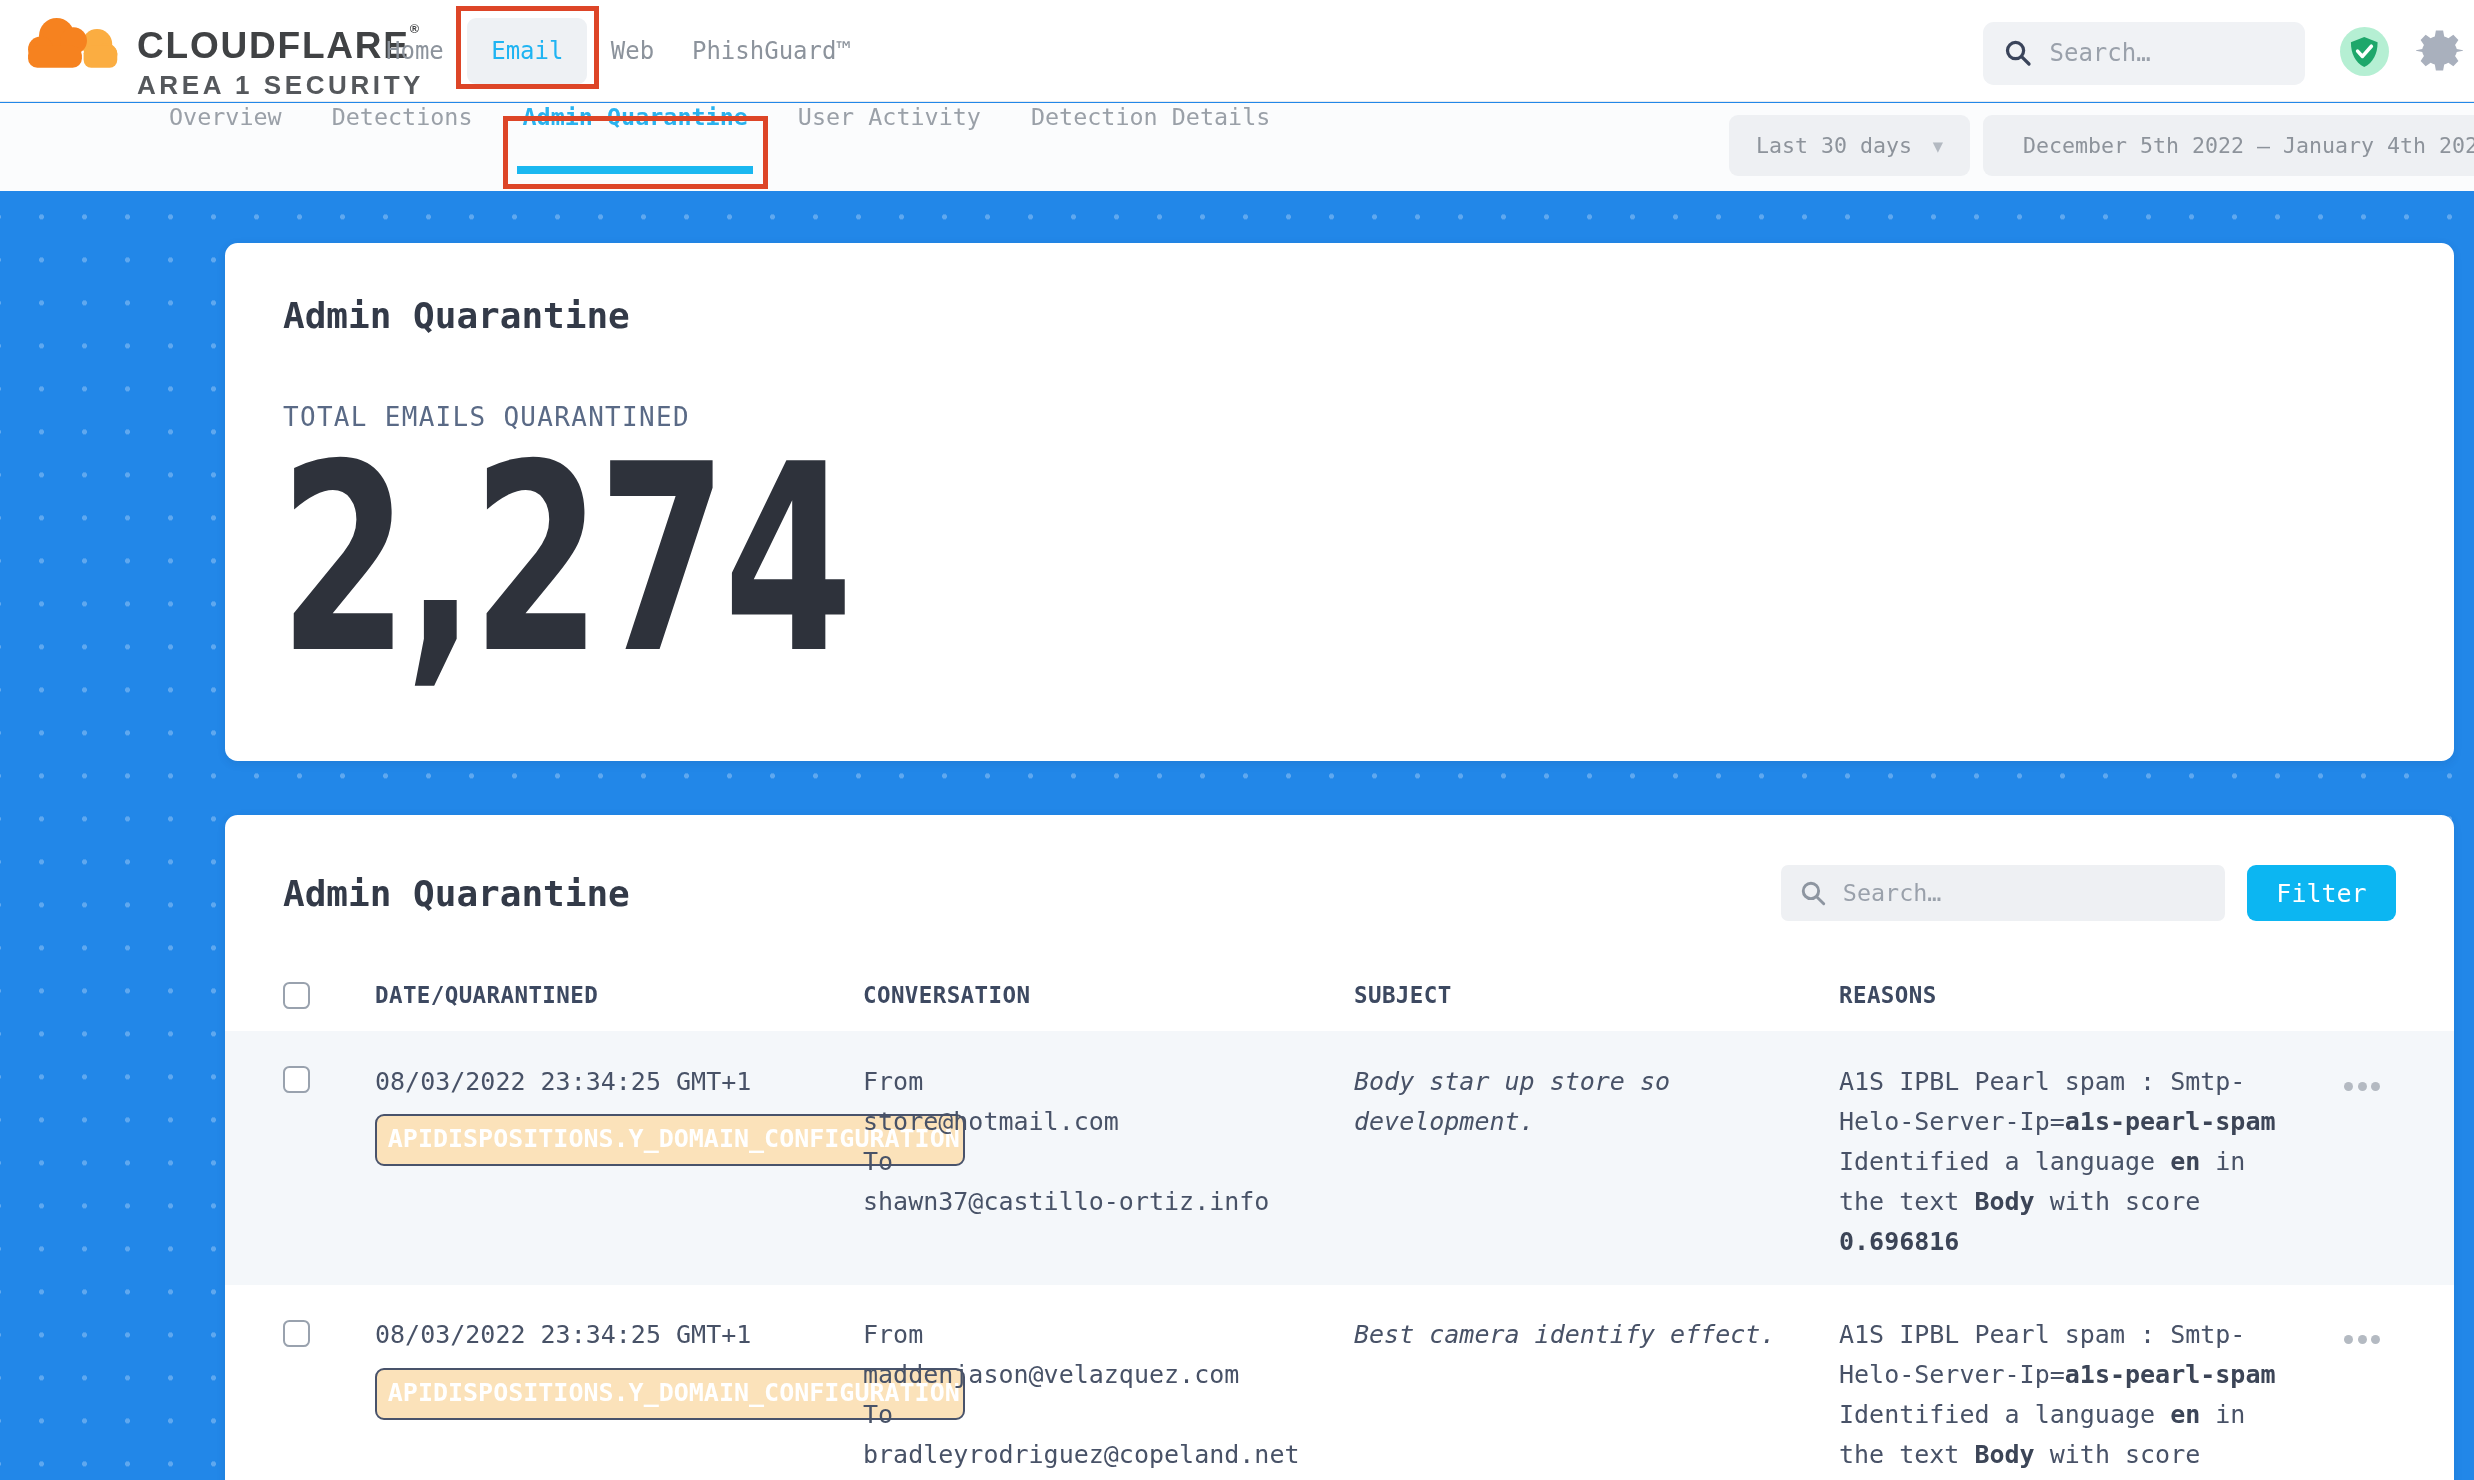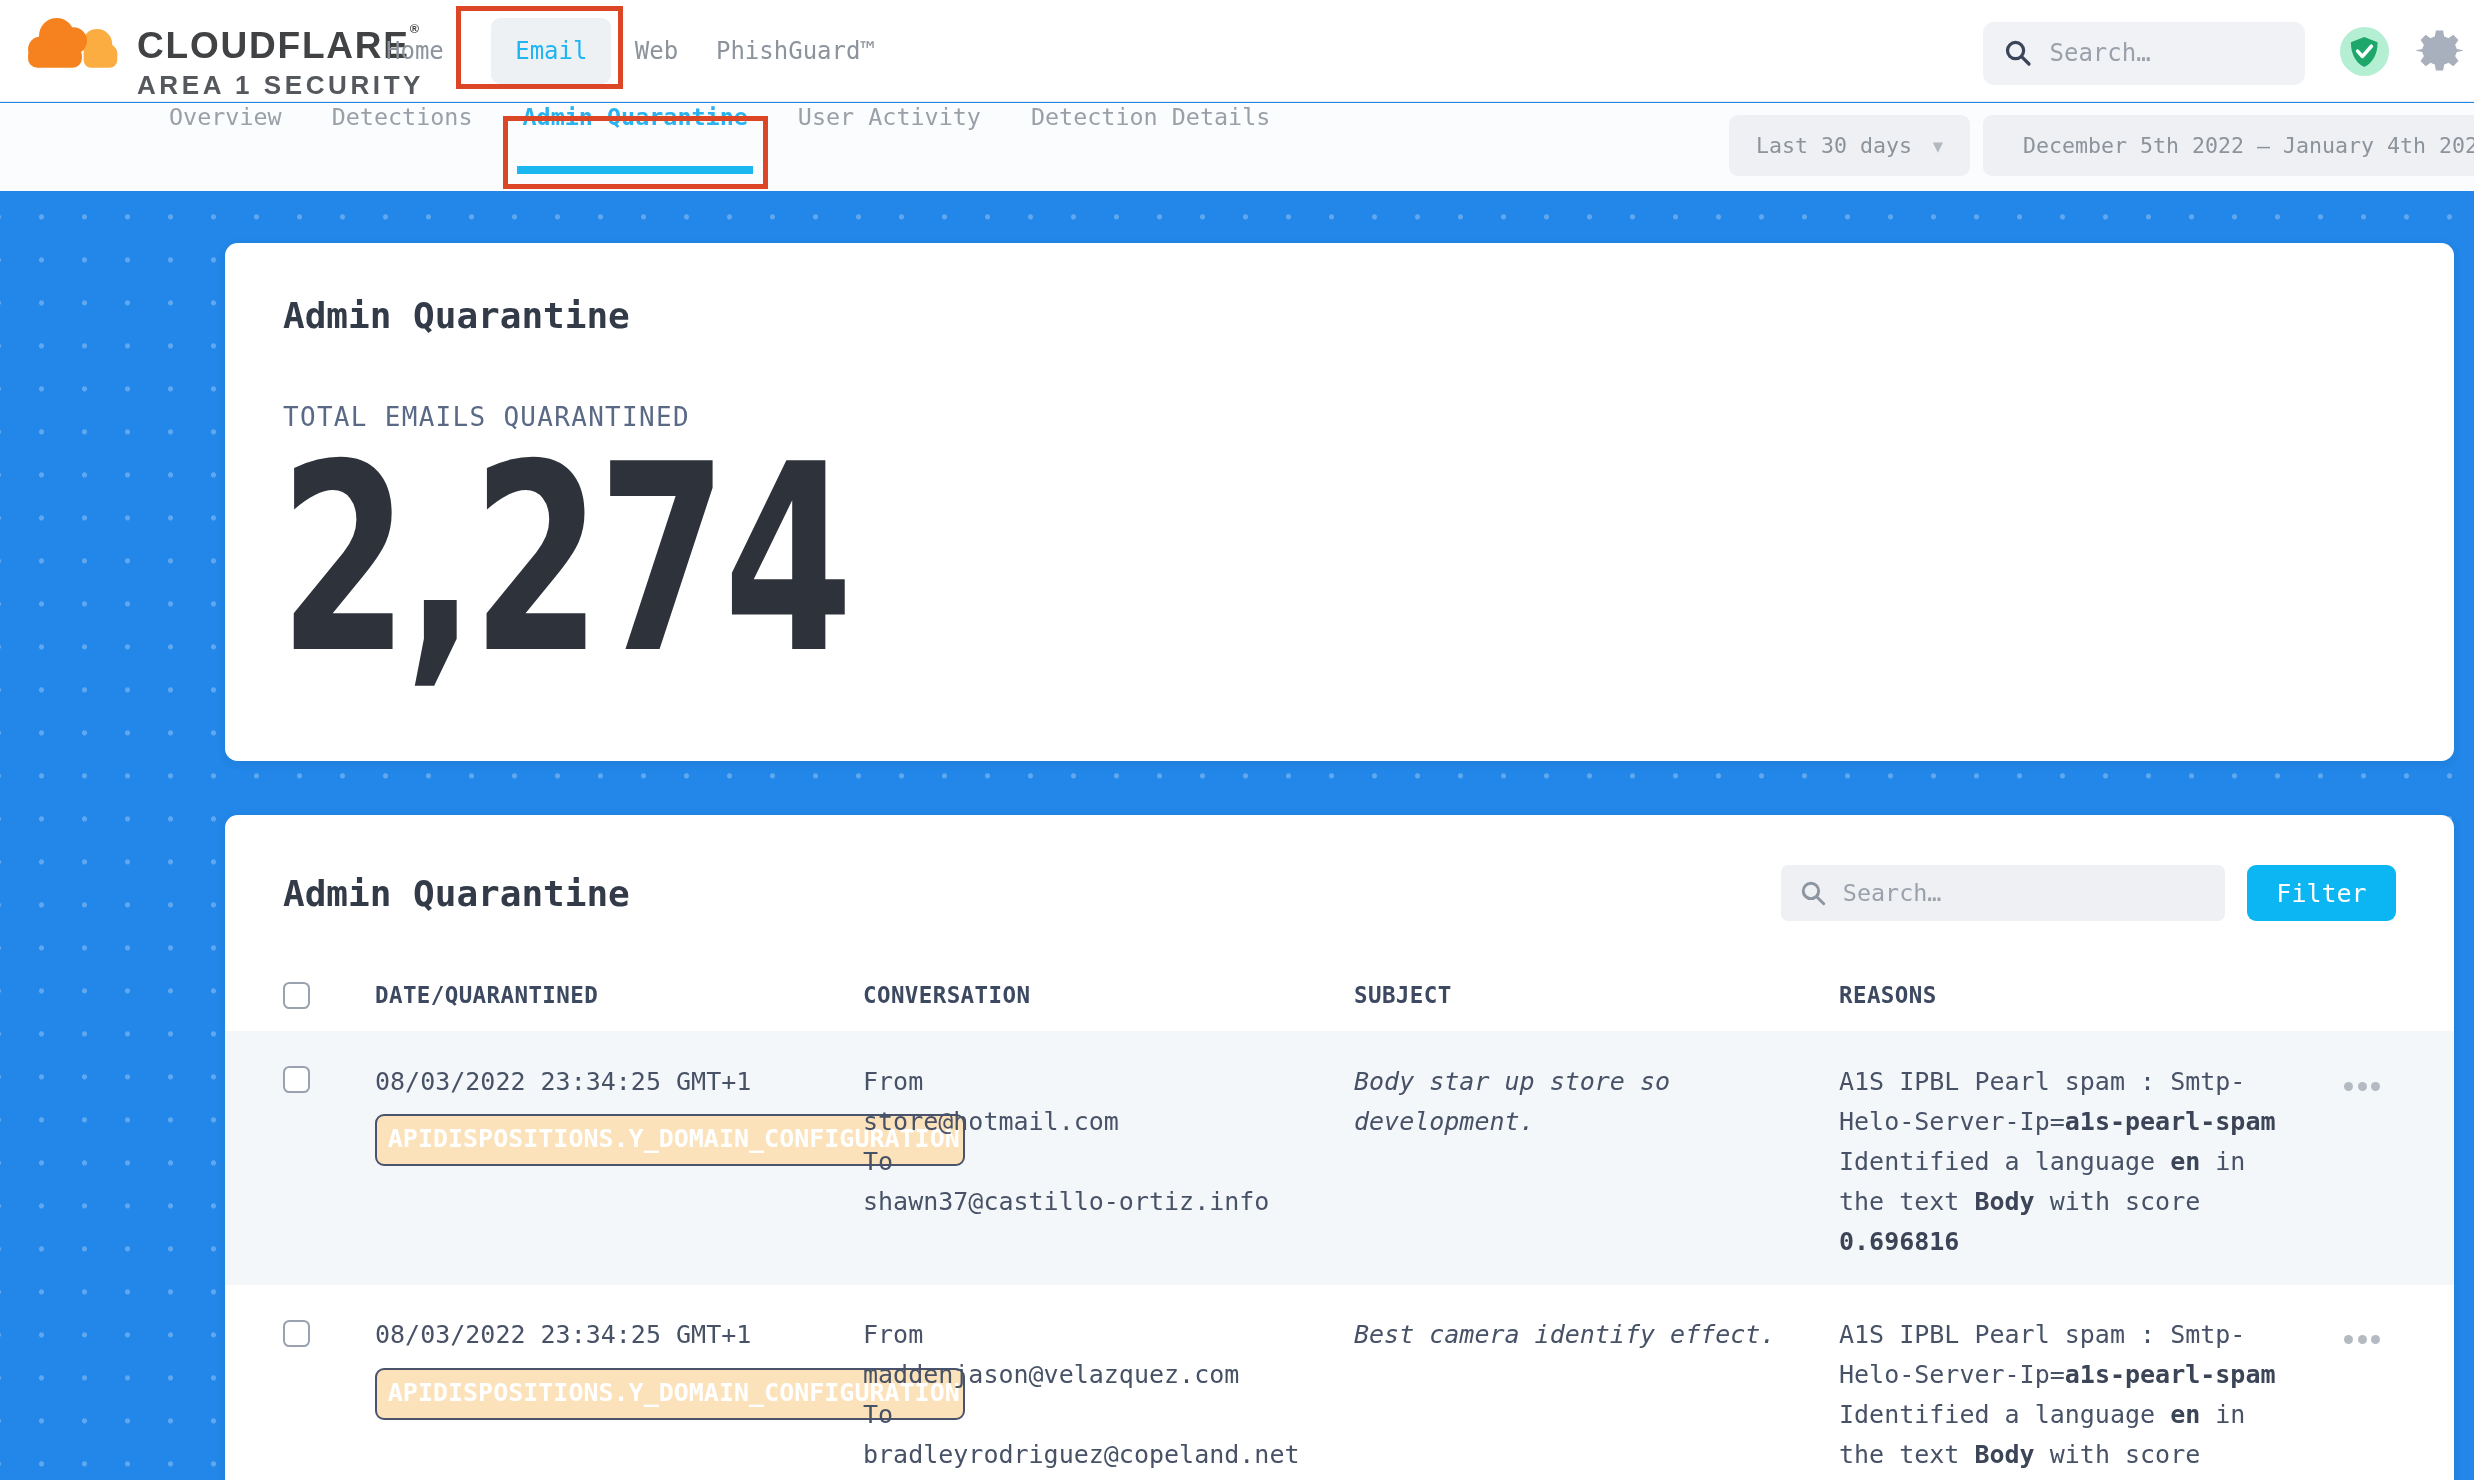--- a/index.html
+++ b/index.html
@@ -24,21 +24,21 @@
   .logo-title { font-size:37px; font-weight:bold; color:#404244; letter-spacing:1.8px; line-height:1; margin-top:16px; }
   .logo-title sup { font-size:12.6px; vertical-align:25px; letter-spacing:0; }
   .logo-sub { font-size:26px; font-weight:bold; color:#55585c; letter-spacing:3.6px; line-height:1; margin-top:8px; }
 
   .primary-nav { position:absolute; left:386px; top:0; height:102px; display:flex; align-items:center; gap:23.4px; }
   .pnav-item { font-size:24px; color:#8c939c; }
   .pill-wrap { position:relative; display:flex; align-items:center; }
   .email-pill {
     display:flex; align-items:center; justify-content:center;
     height:66px; padding:8px 24px; background:#eef1f4; border-radius:9px;
-    font-size:24px; color:#1fb4f2;margin-left:24px;
+    font-size:24px; color:#1fb4f2;
   }
   .annotation-red { position:absolute; border:5.4px solid #dd4527; z-index:30; pointer-events:none; }
   .annotation-email { top:-11.7px; bottom:-5.4px; left:-11.7px; right:-11.7px; }
   .phish { margin-left:14.4px; }
 
   .top-search {
     position:absolute; left:1983px; top:21.6px; width:322px; height:63px;
     background:#f0f2f5; border-radius:10.8px; display:flex; align-items:center; padding:0 20px;
   }
   .top-search svg { flex:0 0 auto; }

